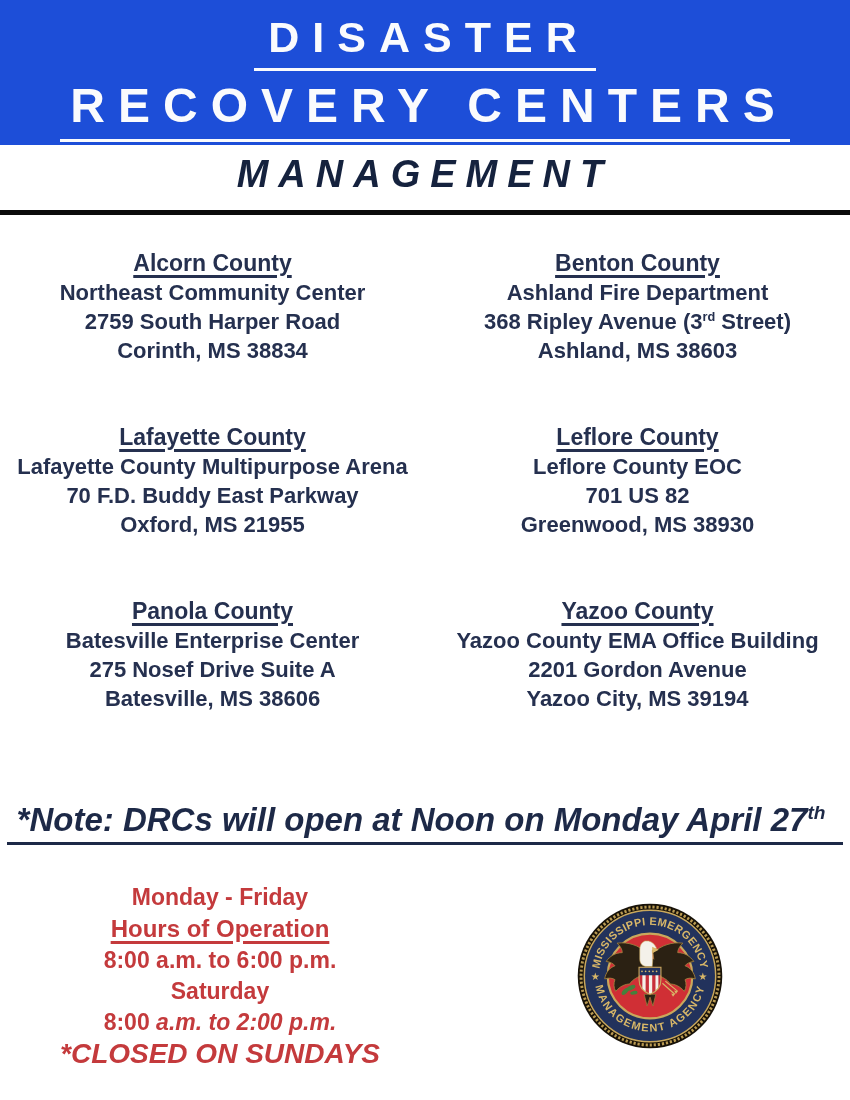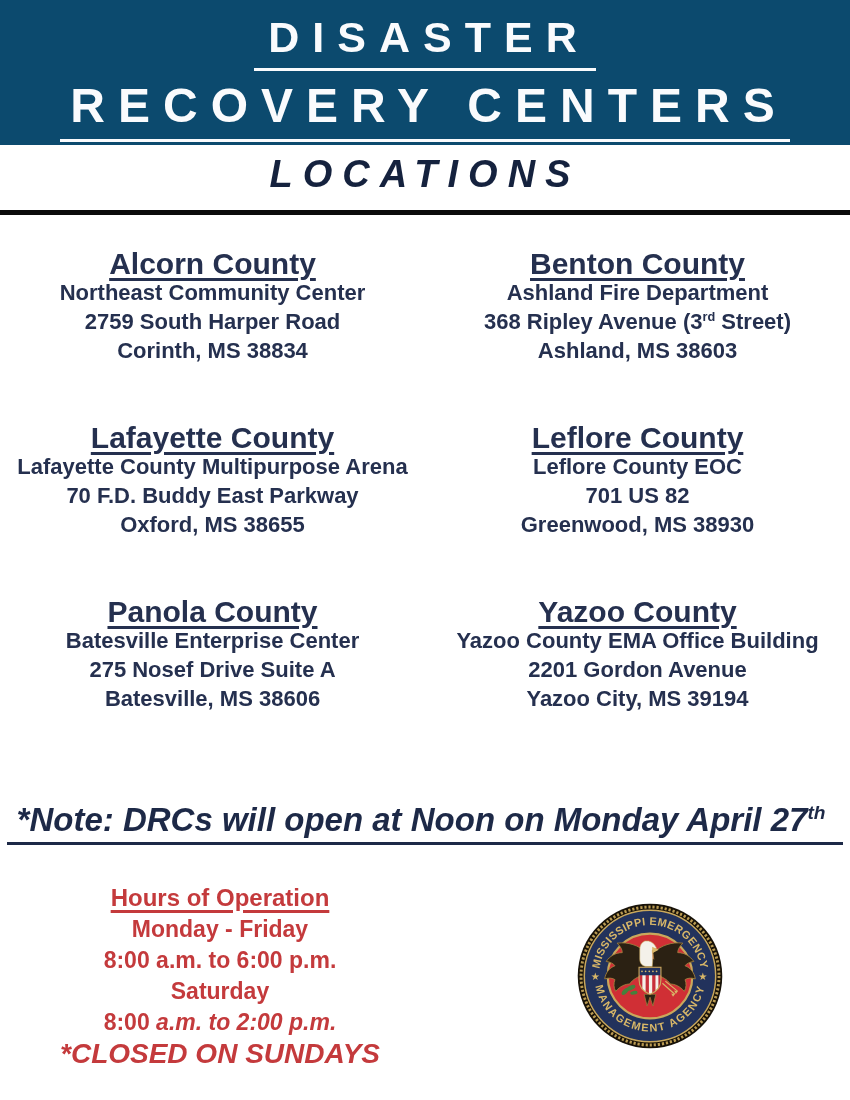--- a/index.html
+++ b/index.html
@@ -5,21 +5,21 @@
   html,body{margin:0;padding:0;}
   body{
     width:850px;height:1100px;background:#ffffff;position:relative;
     font-family:"Liberation Sans", sans-serif;overflow:hidden;
   }
   .page{position:absolute;inset:0;width:850px;height:1100px;}
 
   
   .header{
     position:absolute;top:0;left:0;right:0;height:145px;
-    background:#0c4a6e;color:#fafbfd;text-align:center;
+    background:#1d4ed8;color:#fafbfd;text-align:center;
   }
   .header .line{display:block;}
   .title-inline{
     display:inline-block;font-weight:bold;
     border-bottom:3px solid #fafbfd;
   }
   .title1{margin-top:13px;}
   .title1 .title-inline{
     font-size:43px;letter-spacing:13px;padding:0 6px 6px 14px;
   }
@@ -42,21 +42,21 @@
   
   .grid{
     position:absolute;top:249px;left:0;right:0;
     display:grid;grid-template-columns:1fr 1fr;row-gap:58px;
     color:#25304f;
   }
   .county{
     text-align:center;line-height:29px;font-size:22px;font-weight:bold;
   }
   .county .cname{
-    font-size:30px;
+    font-size:23px;
     text-decoration:underline;
     text-decoration-thickness:2.5px;
     text-underline-offset:4px;
   }
   .county .aline{white-space:nowrap;}
   sup.sscript{font-size:0.58em;vertical-align:super;line-height:0;}
 
   
   .note{
     position:absolute;top:801px;left:0;right:0;text-align:center;
@@ -91,21 +91,21 @@
 
   <div class="header">
     <div class="line title1">
       <span class="title-inline">DISASTER</span>
     </div>
     <div class="line title2">
       <span class="title-inline">RECOVERY CENTERS</span>
     </div>
   </div>
 
-  <div class="locations">LOCATIONS</div>
+  <div class="locations">MANAGEMENT</div>
 
   <div class="divider"></div>
 
   <div class="grid">
 
     <div class="county">
       <div class="cname">Alcorn County</div>
       <div class="aline">Northeast Community Center</div>
       <div class="aline">2759 South Harper Road</div>
       <div class="aline">Corinth, MS 38834</div>
@@ -115,21 +115,21 @@
       <div class="cname">Benton County</div>
       <div class="aline">Ashland Fire Department</div>
       <div class="aline"><span>368 Ripley Avenue (3</span><sup class="sscript">rd</sup><span> Street)</span></div>
       <div class="aline">Ashland, MS 38603</div>
     </div>
 
     <div class="county">
       <div class="cname">Lafayette County</div>
       <div class="aline">Lafayette County Multipurpose Arena</div>
       <div class="aline">70 F.D. Buddy East Parkway</div>
-      <div class="aline">Oxford, MS 38655</div>
+      <div class="aline">Oxford, MS 21955</div>
     </div>
 
     <div class="county">
       <div class="cname">Leflore County</div>
       <div class="aline">Leflore County EOC</div>
       <div class="aline">701 US 82</div>
       <div class="aline">Greenwood, MS 38930</div>
     </div>
 
     <div class="county">
@@ -146,22 +146,22 @@
       <div class="aline">Yazoo City, MS 39194</div>
     </div>
 
   </div>
 
   <div class="note">
     <span class="note-inline"><span>*Note: DRCs will open at Noon on Monday April 27</span><sup class="sscript">th</sup></span>
   </div>
 
   <div class="hours">
+    <div>Monday - Friday</div>
     <div><span class="htitle">Hours of Operation</span></div>
-    <div>Monday - Friday</div>
     <div>8:00 a.m. to 6:00 p.m.</div>
     <div>Saturday</div>
     <div><span>8:00 </span><span class="ital">a.m. to 2:00 p.m.</span></div>
     <div class="closed">*CLOSED ON SUNDAYS</div>
   </div>
 
   <div class="seal">
     <svg viewBox="0 0 200 200" width="146" height="146">
       <defs>
         <path id="arcTop" d="M 30,100 A 70,70 0 0 1 170,100"></path>

